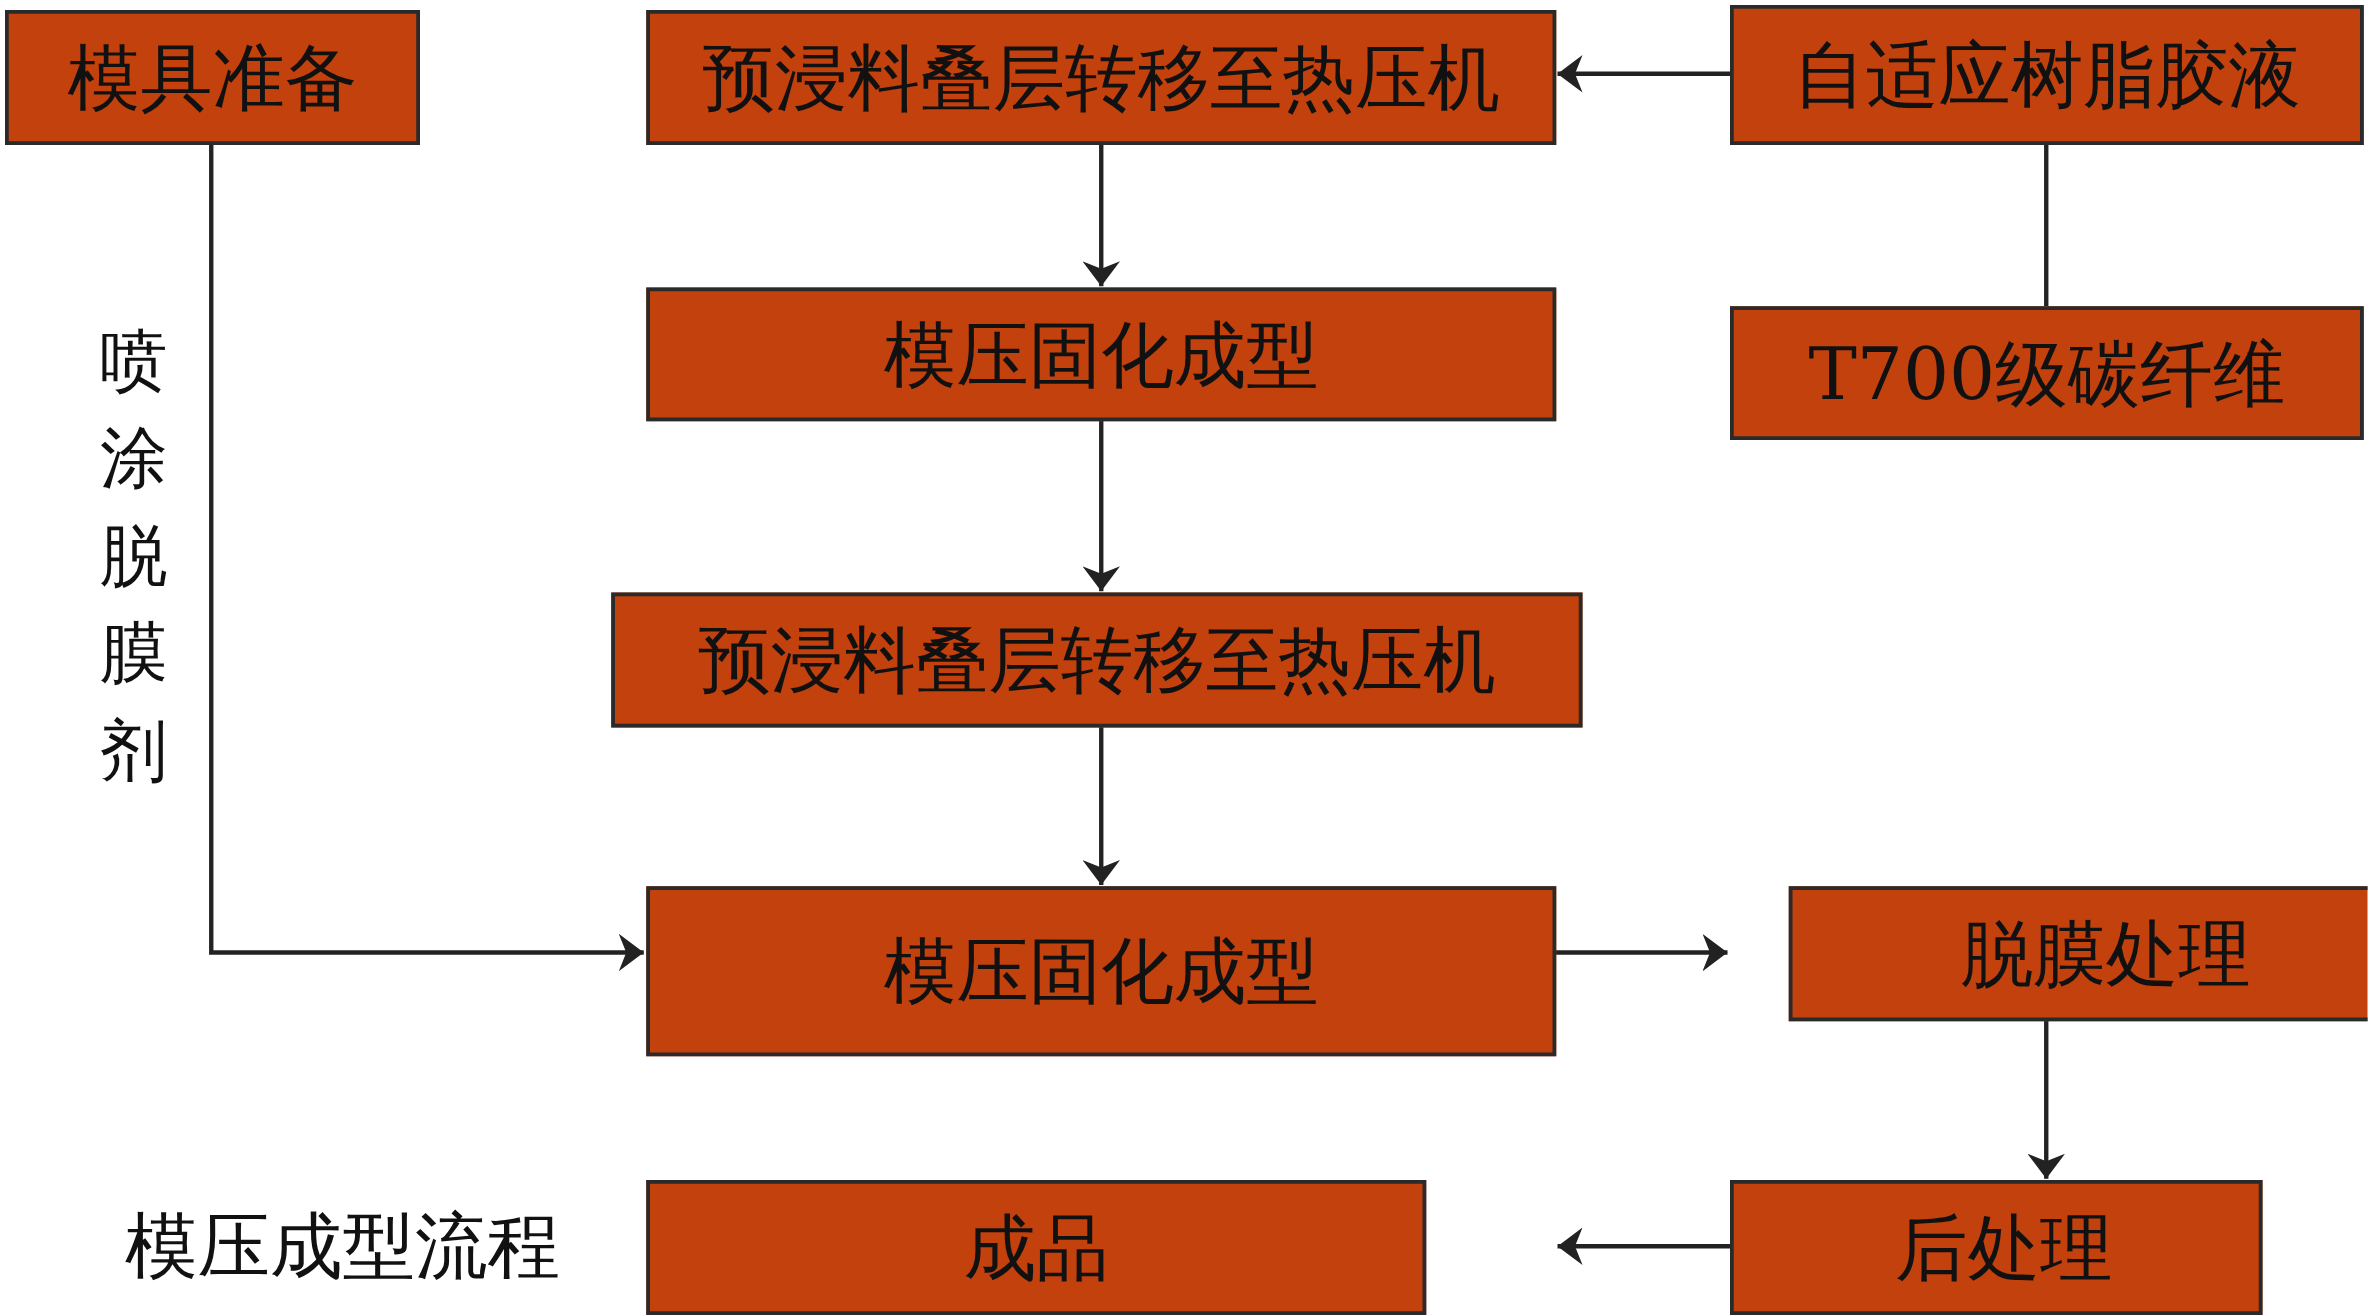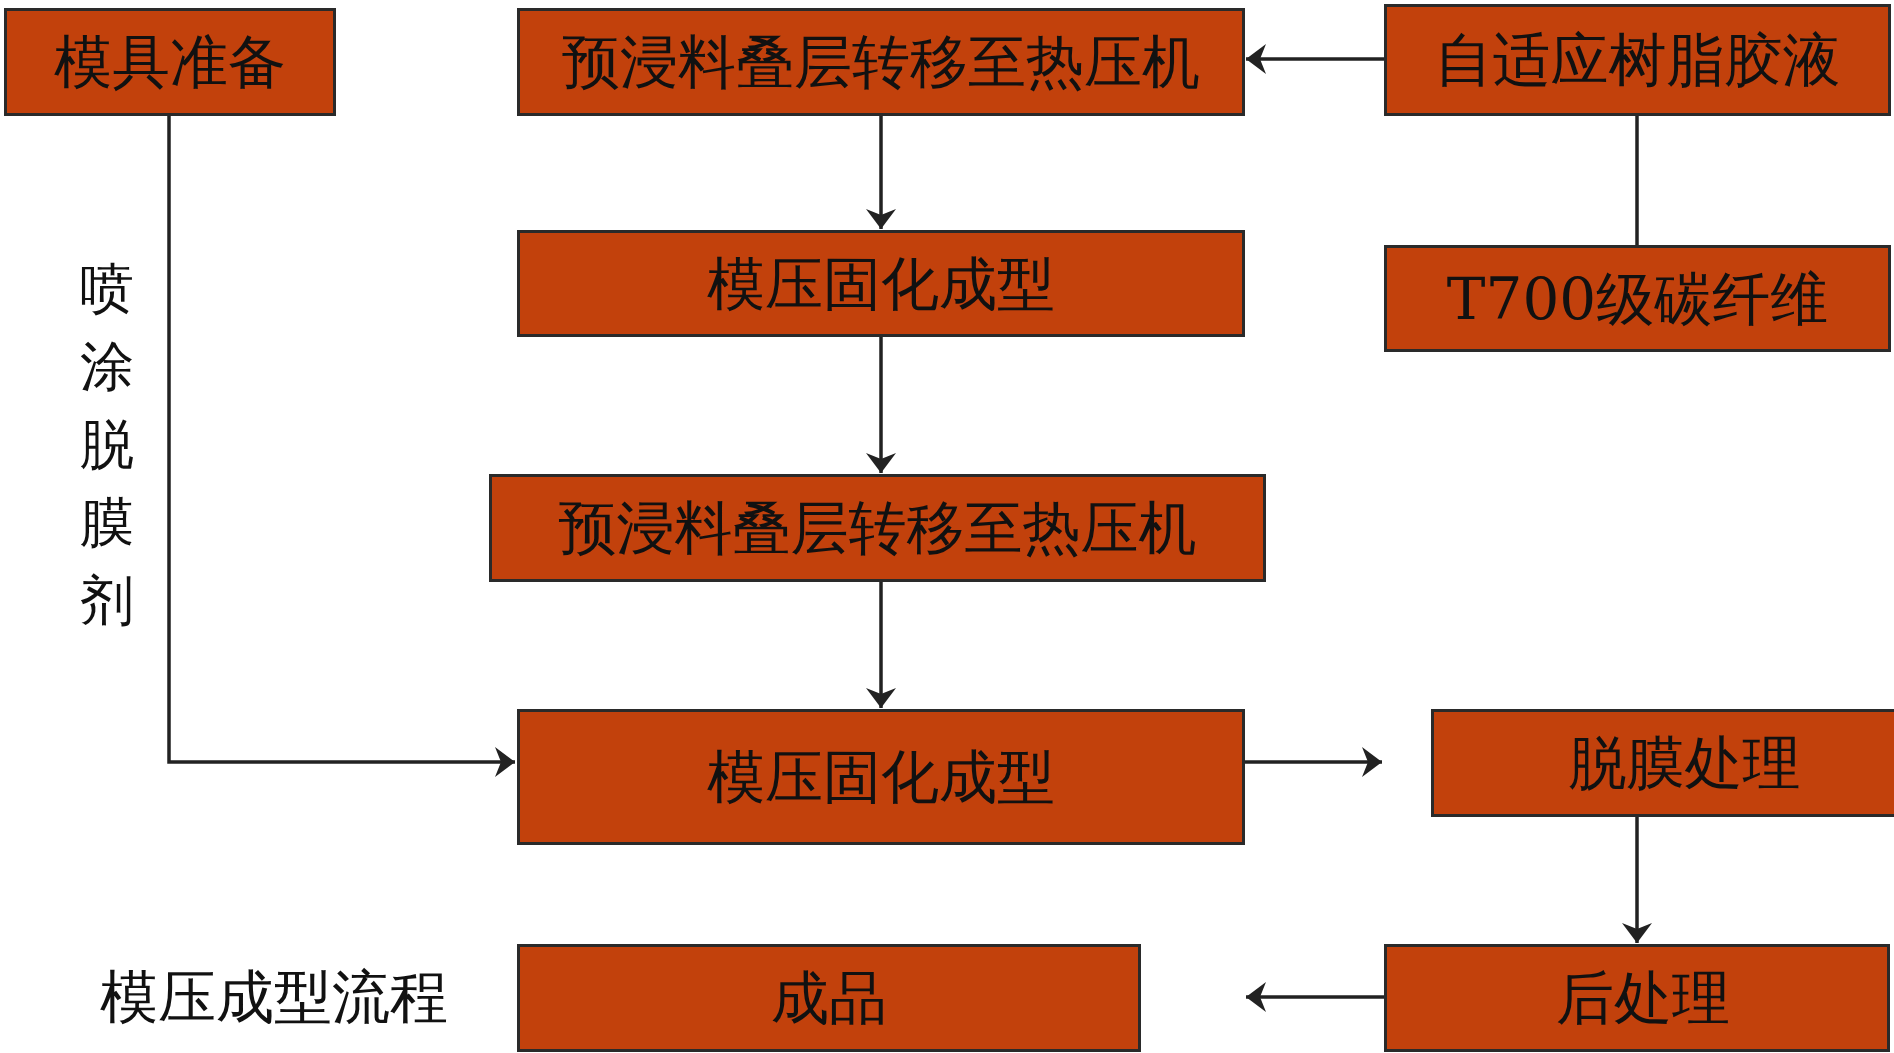--- a/index.html
+++ b/index.html
@@ -37,17 +37,17 @@
 
 <div class="box" style="left:4px;top:8px;width:332px;height:108px;">模具准备</div>
 <div class="box" style="left:517px;top:8px;width:728px;height:108px;">预浸料叠层转移至热压机</div>
 <div class="box" style="left:1384px;top:4px;width:507px;height:112px;">自适应树脂胶液</div>
 <div class="box" style="left:517px;top:230px;width:728px;height:107px;">模压固化成型</div>
 <div class="box" style="left:1384px;top:245px;width:507px;height:107px;">T700级碳纤维</div>
 <div class="box" style="left:489px;top:474px;width:777px;height:108px;">预浸料叠层转移至热压机</div>
 <div class="box" style="left:517px;top:709px;width:728px;height:136px;">模压固化成型</div>
 <div class="box" style="left:1384px;top:709px;width:507px;height:108px;margin-left:47px;">脱膜处理</div>
 <div class="box" style="left:517px;top:944px;width:624px;height:108px;">成品</div>
-<div class="box" style="left:1384px;top:944px;width:506px;height:108px;padding-left:12px;">后处理</div>
+<div class="box" style="left:1384px;top:944px;width:426px;height:108px;padding-left:12px;">后处理</div>
 
 <div class="vlabel" style="left:80px;top:250px;">喷涂脱膜剂</div>
 
 <div class="lbl" style="left:100px;top:968px;">模压成型流程</div>
 
 </body></html>

